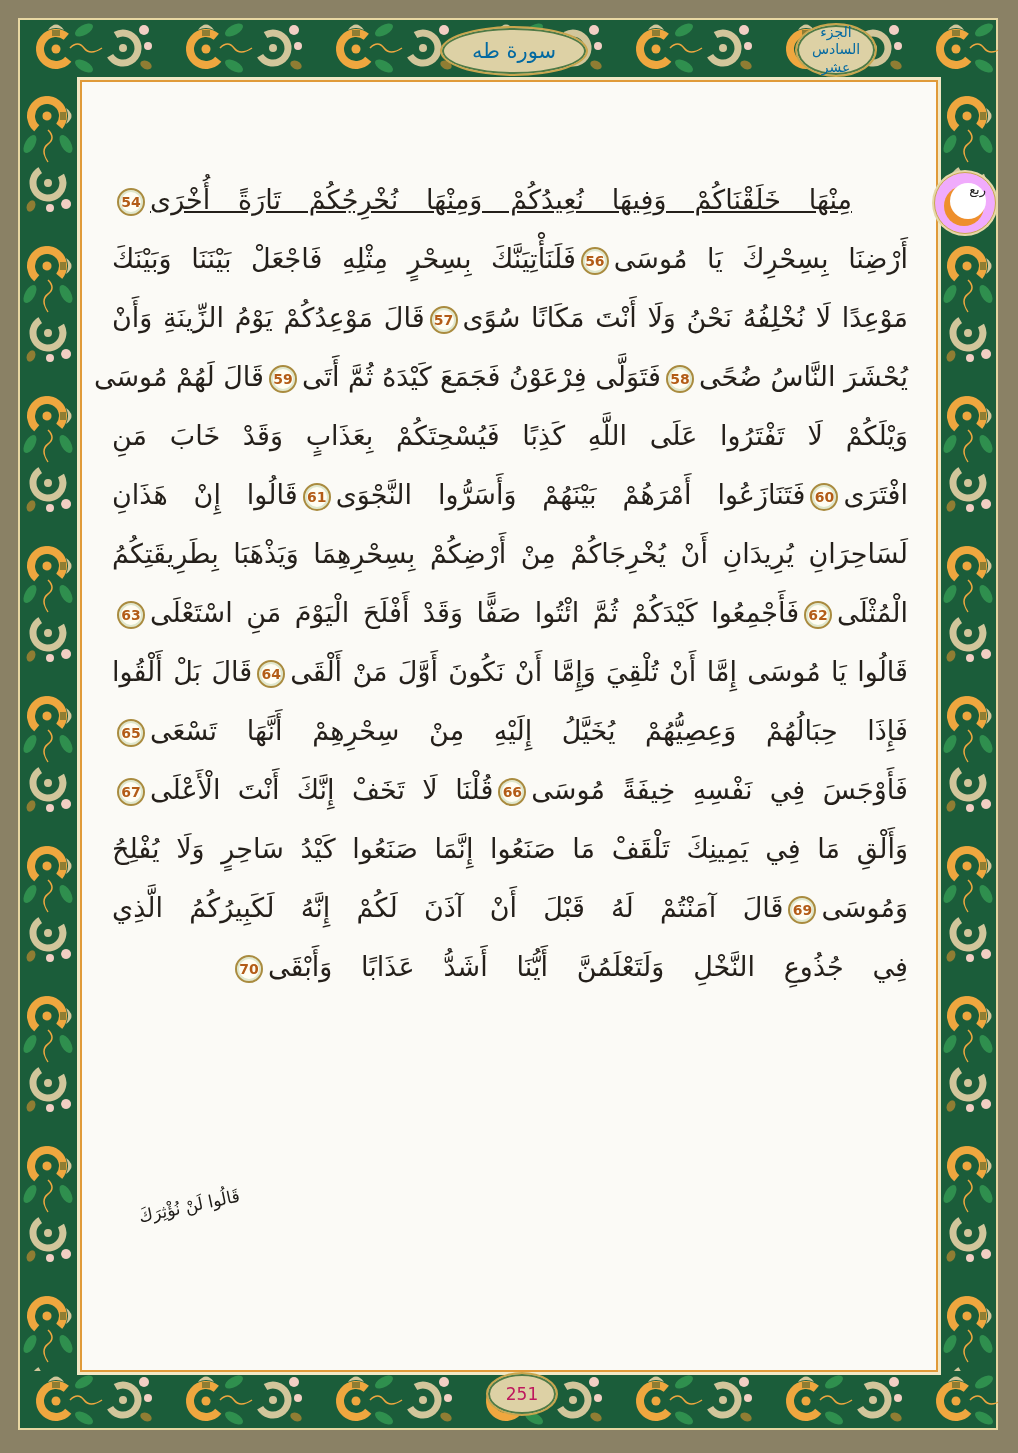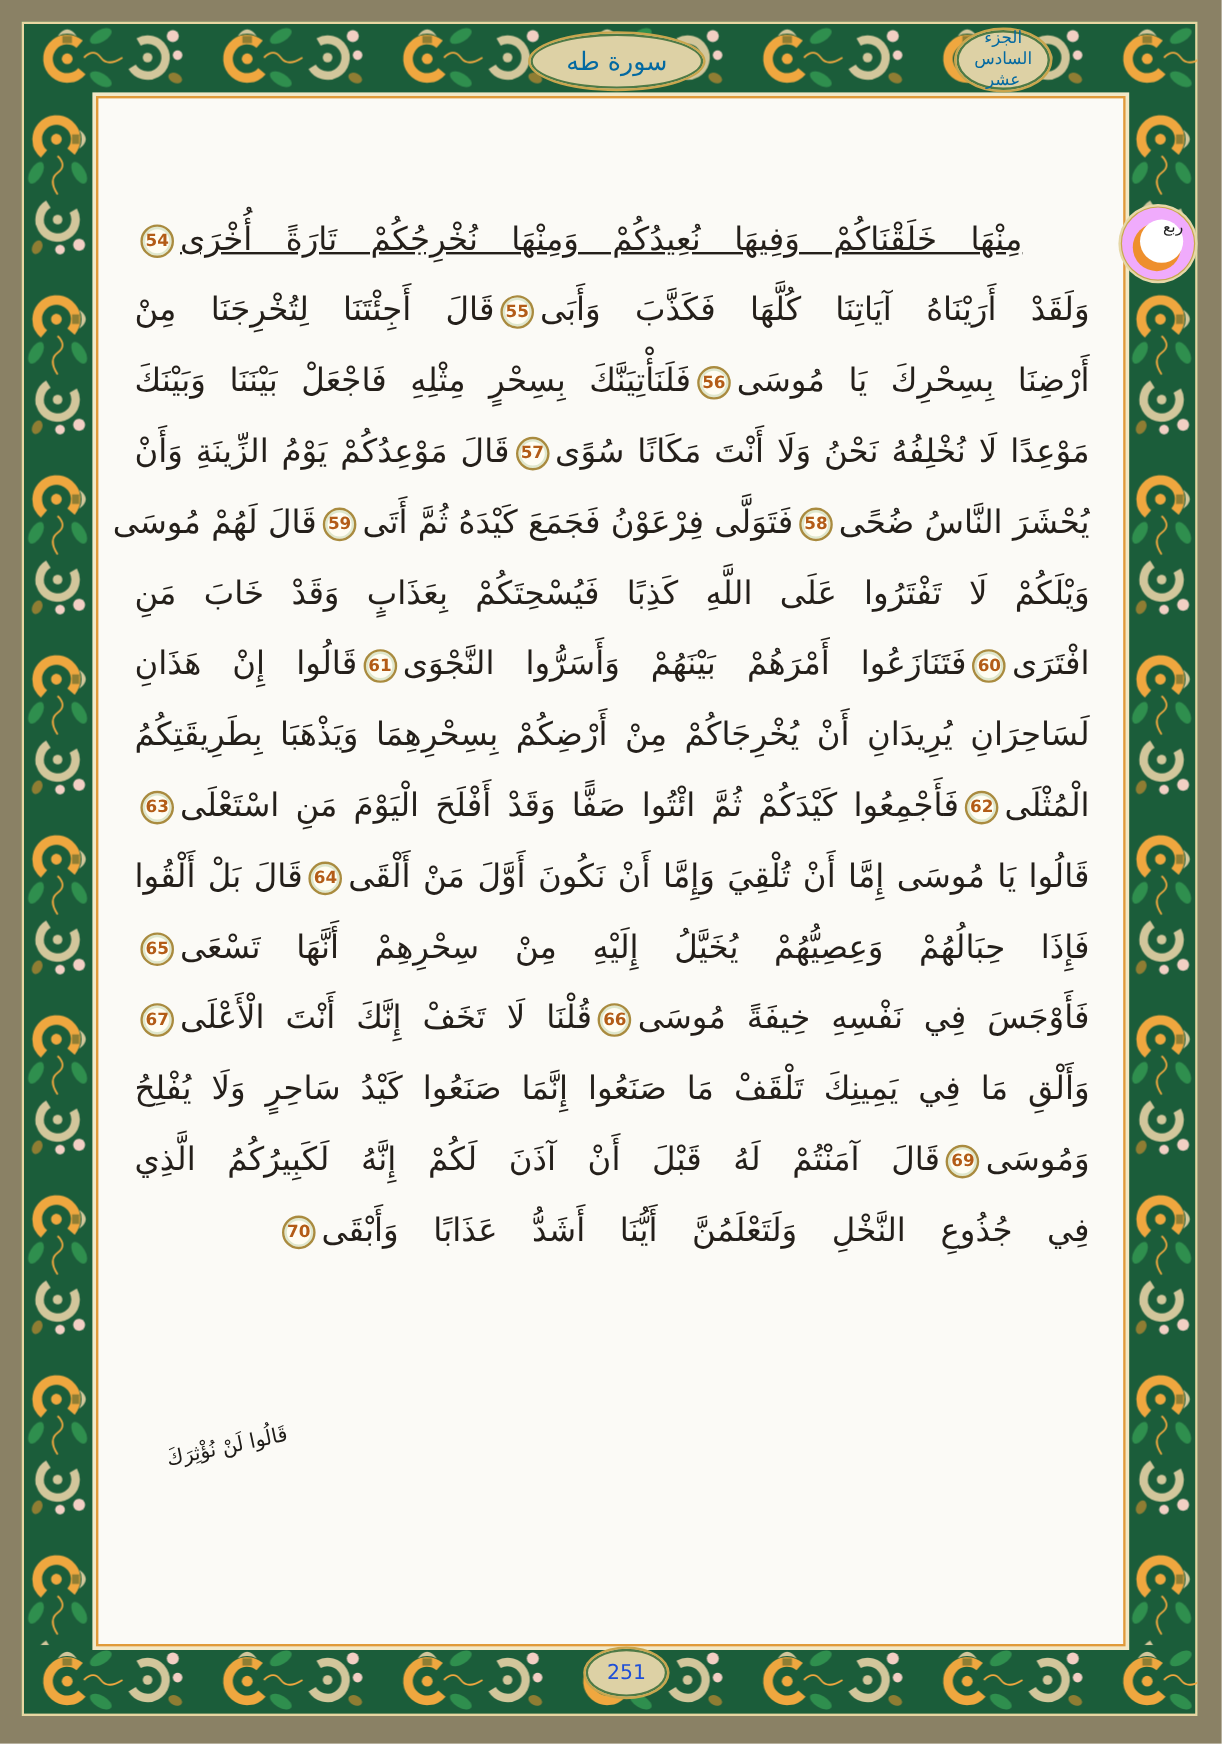--- a/index.html
+++ b/index.html
@@ -39,21 +39,21 @@
     position:absolute;z-index:5;
     background:#ddd1a5;
     border:2px solid #c9a64e;
     box-shadow:inset 0 0 0 2px #4e7a46;
     border-radius:50%;
     display:flex;flex-direction:column;align-items:center;justify-content:center;
     color:#0369a1;text-align:center;
   }
   .oval-surah{left:440px;top:26px;width:144px;height:46px;font-size:21px;}
   .oval-juz{left:795px;top:23px;width:78px;height:50px;font-size:14px;line-height:1.25;}
-  .oval-pageno{left:486px;top:1372px;width:68px;height:40px;font-size:17px;color:#1d4ed8;}
+  .oval-pageno{left:486px;top:1372px;width:68px;height:40px;font-size:17px;color:#be185d;}
 
   
   .rub{
     position:absolute;left:934px;top:172px;width:60px;height:60px;z-index:6;
     background:#f0abfc;border-radius:50%;
     border:1px solid #c9a84e;
     box-shadow:0 0 0 2px #e6d8a8;
   }
   .rub .cres-o{position:absolute;left:9px;top:13px;width:40px;height:40px;border-radius:50%;background:#ee8f2d;}
   .rub .cres-i{position:absolute;left:15px;top:10px;width:36px;height:36px;border-radius:50%;background:#ffffff;}
@@ -196,21 +196,20 @@
   </div>
 
   <div class="rub">
     <div class="cres-o"></div>
     <div class="cres-i"></div>
     <div class="rub-word">ربع</div>
   </div>
 
   <div class="text-block">
       <div class="line first"><span class="w">مِنْهَا خَلَقْنَاكُمْ وَفِيهَا نُعِيدُكُمْ وَمِنْهَا نُخْرِجُكُمْ تَارَةً أُخْرَى</span><span class="v">54</span></div>
-      <div class="line"><span class="w">وَلَقَدْ أَرَيْنَاهُ آيَاتِنَا كُلَّهَا فَكَذَّبَ وَأَبَى</span><span class="v">55</span><span class="w">قَالَ أَجِئْتَنَا لِتُخْرِجَنَا مِنْ</span></div>
       <div class="line"><span class="w">أَرْضِنَا بِسِحْرِكَ يَا مُوسَى</span><span class="v">56</span><span class="w">فَلَنَأْتِيَنَّكَ بِسِحْرٍ مِثْلِهِ فَاجْعَلْ بَيْنَنَا وَبَيْنَكَ</span></div>
       <div class="line"><span class="w">مَوْعِدًا لَا نُخْلِفُهُ نَحْنُ وَلَا أَنْتَ مَكَانًا سُوًى</span><span class="v">57</span><span class="w">قَالَ مَوْعِدُكُمْ يَوْمُ الزِّينَةِ وَأَنْ</span></div>
       <div class="line"><span class="w">يُحْشَرَ النَّاسُ ضُحًى</span><span class="v">58</span><span class="w">فَتَوَلَّى فِرْعَوْنُ فَجَمَعَ كَيْدَهُ ثُمَّ أَتَى</span><span class="v">59</span><span class="w">قَالَ لَهُمْ مُوسَى</span></div>
       <div class="line"><span class="w">وَيْلَكُمْ لَا تَفْتَرُوا عَلَى اللَّهِ كَذِبًا فَيُسْحِتَكُمْ بِعَذَابٍ وَقَدْ خَابَ مَنِ</span></div>
       <div class="line"><span class="w">افْتَرَى</span><span class="v">60</span><span class="w">فَتَنَازَعُوا أَمْرَهُمْ بَيْنَهُمْ وَأَسَرُّوا النَّجْوَى</span><span class="v">61</span><span class="w">قَالُوا إِنْ هَذَانِ</span></div>
       <div class="line"><span class="w">لَسَاحِرَانِ يُرِيدَانِ أَنْ يُخْرِجَاكُمْ مِنْ أَرْضِكُمْ بِسِحْرِهِمَا وَيَذْهَبَا بِطَرِيقَتِكُمُ</span></div>
       <div class="line"><span class="w">الْمُثْلَى</span><span class="v">62</span><span class="w">فَأَجْمِعُوا كَيْدَكُمْ ثُمَّ ائْتُوا صَفًّا وَقَدْ أَفْلَحَ الْيَوْمَ مَنِ اسْتَعْلَى</span><span class="v">63</span></div>
       <div class="line"><span class="w">قَالُوا يَا مُوسَى إِمَّا أَنْ تُلْقِيَ وَإِمَّا أَنْ نَكُونَ أَوَّلَ مَنْ أَلْقَى</span><span class="v">64</span><span class="w">قَالَ بَلْ أَلْقُوا</span></div>
       <div class="line"><span class="w">فَإِذَا حِبَالُهُمْ وَعِصِيُّهُمْ يُخَيَّلُ إِلَيْهِ مِنْ سِحْرِهِمْ أَنَّهَا تَسْعَى</span><span class="v">65</span></div>
       <div class="line"><span class="w">فَأَوْجَسَ فِي نَفْسِهِ خِيفَةً مُوسَى</span><span class="v">66</span><span class="w">قُلْنَا لَا تَخَفْ إِنَّكَ أَنْتَ الْأَعْلَى</span><span class="v">67</span></div>

